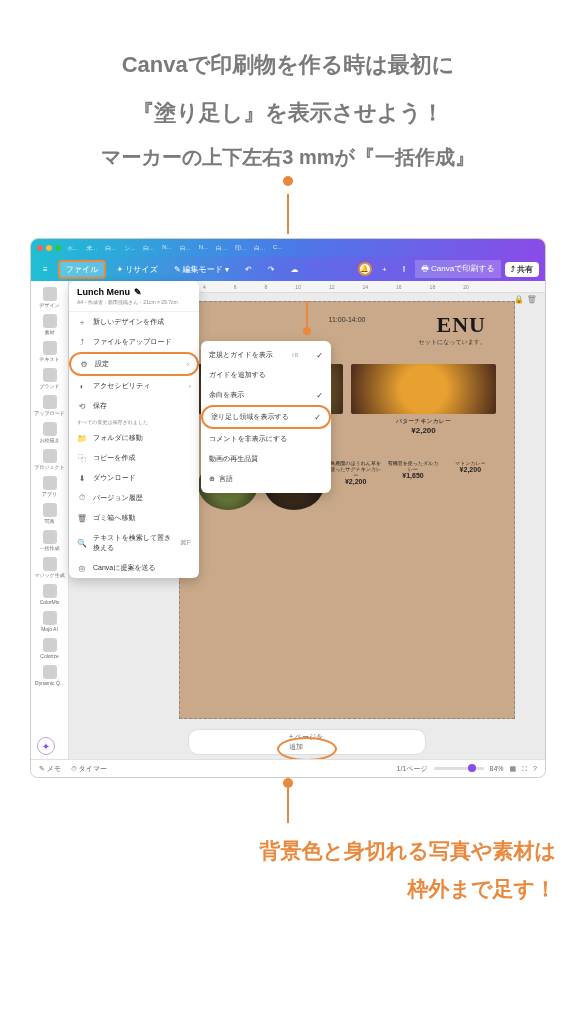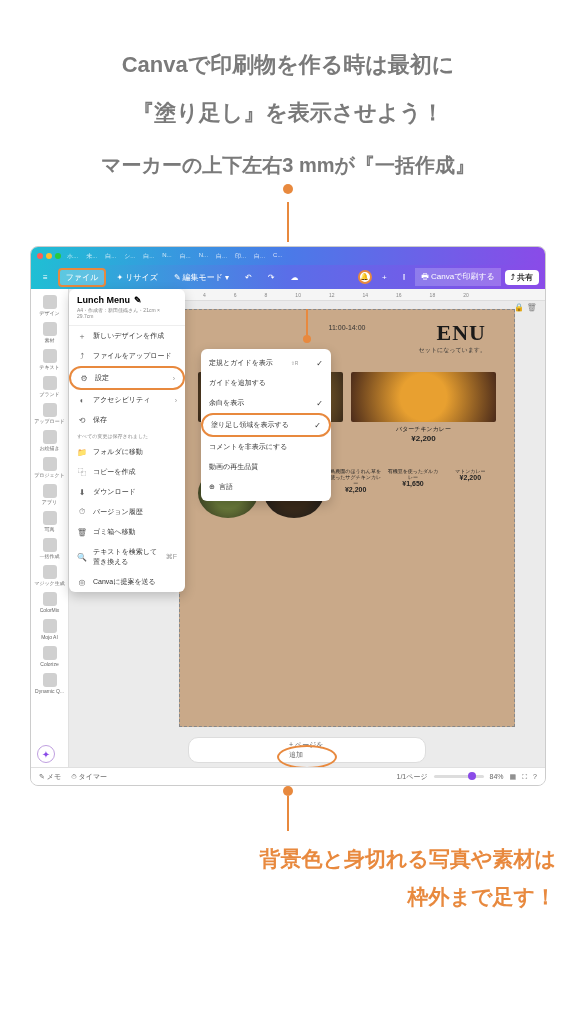--- a/index.html
+++ b/index.html
@@ -1,19 +1,19 @@
 <!DOCTYPE html>
 <html><head>
 <meta charset="utf-8">
 <style>
 *{margin:0;padding:0;box-sizing:border-box;font-family:-apple-system,BlinkMacSystemFont,"Hiragino Sans","Yu Gothic",sans-serif}
 body{width:576px;height:1024px;background:#fff;position:relative;overflow:hidden}
 .hero-text{text-align:center;padding:50px 20px 10px;color:#7a7a7a;font-weight:700}
 .hero-text .l1{font-size:22px;margin-bottom:18px}
-.hero-text .l2{font-size:22px;margin-bottom:24px}
+.hero-text .l2{font-size:22px;margin-bottom:16px}
 .hero-text .l3{font-size:20px;color:#7a7a7a}
 .marker-line{width:2px;height:40px;background:#e8893e;margin:8px auto 0}
 .marker-dot{width:10px;height:10px;background:#e8893e;border-radius:50%;margin:-5px auto 0}
 .app-frame{margin:4px 30px 0;border:1px solid #ccc;border-radius:8px;height:540px;background:#f5f5f5;position:relative;overflow:hidden}
 
 .titlebar{height:18px;background:linear-gradient(90deg,#1fbfd4,#4a7ae8,#8a4be8);display:flex;align-items:center;padding:0 6px;font-size:6px;color:#fff}
 .tl-dots{display:flex;gap:3px;margin-right:6px}
 .tl-dots span{width:6px;height:6px;border-radius:50%;background:#ff5f56}
 .tl-dots span:nth-child(2){background:#ffbd2e}
 .tl-dots span:nth-child(3){background:#27c93f}
@@ -58,21 +58,21 @@
 
 .dessert-row{position:absolute;top:230px;left:10px;right:10px;display:flex;gap:8px;align-items:flex-start}
 .d-title{font-family:serif;font-style:italic;font-size:11px;color:#222;font-weight:700}
 .d-img{width:50px;height:40px;background:radial-gradient(circle,#f0e8d8 40%,#a89878);border-radius:4px}
 .d-img.b{background:radial-gradient(circle,#d4a030 40%,#4a3a1a)}
 .d-text{font-size:5px;color:#222}
 
 .addpage{position:absolute;bottom:4px;left:50%;transform:translateX(-50%);background:#fff;border:1px solid #ddd;border-radius:10px;padding:2px 100px;font-size:7px;color:#666}
 .addpage-circle{position:absolute;bottom:-2px;left:50%;transform:translateX(-50%);width:60px;height:24px;border:2px solid #e8893e;border-radius:50%}
 
-.dropdown1{position:absolute;top:0;left:38px;width:116px;background:#fff;border-radius:6px;box-shadow:0 4px 12px rgba(0,0,0,.2);font-size:7px;z-index:10}
+.dropdown1{position:absolute;top:0;left:38px;width:130px;background:#fff;border-radius:6px;box-shadow:0 4px 12px rgba(0,0,0,.2);font-size:7px;z-index:10}
 .dd1-head{padding:6px 8px;border-bottom:1px solid #eee}
 .dd1-title{font-weight:700;font-size:9px;display:flex;align-items:center;gap:4px}
 .dd1-meta{font-size:5px;color:#888;margin-top:2px}
 .dd1-item{padding:5px 8px;display:flex;align-items:center;gap:6px;color:#333;position:relative}
 .dd1-ico{width:10px;height:10px;display:inline-flex;align-items:center;justify-content:center;color:#666;font-size:8px}
 .dd1-item.hl{border:2px solid #e8893e;border-radius:12px}
 .dd1-arrow{margin-left:auto;color:#999;font-size:7px}
 .dd1-save{font-size:5px;color:#888;padding:3px 8px}
 
 .dropdown2{position:absolute;top:60px;left:170px;width:130px;background:#fff;border-radius:6px;box-shadow:0 4px 12px rgba(0,0,0,.2);font-size:7px;z-index:11;padding:4px 0}

